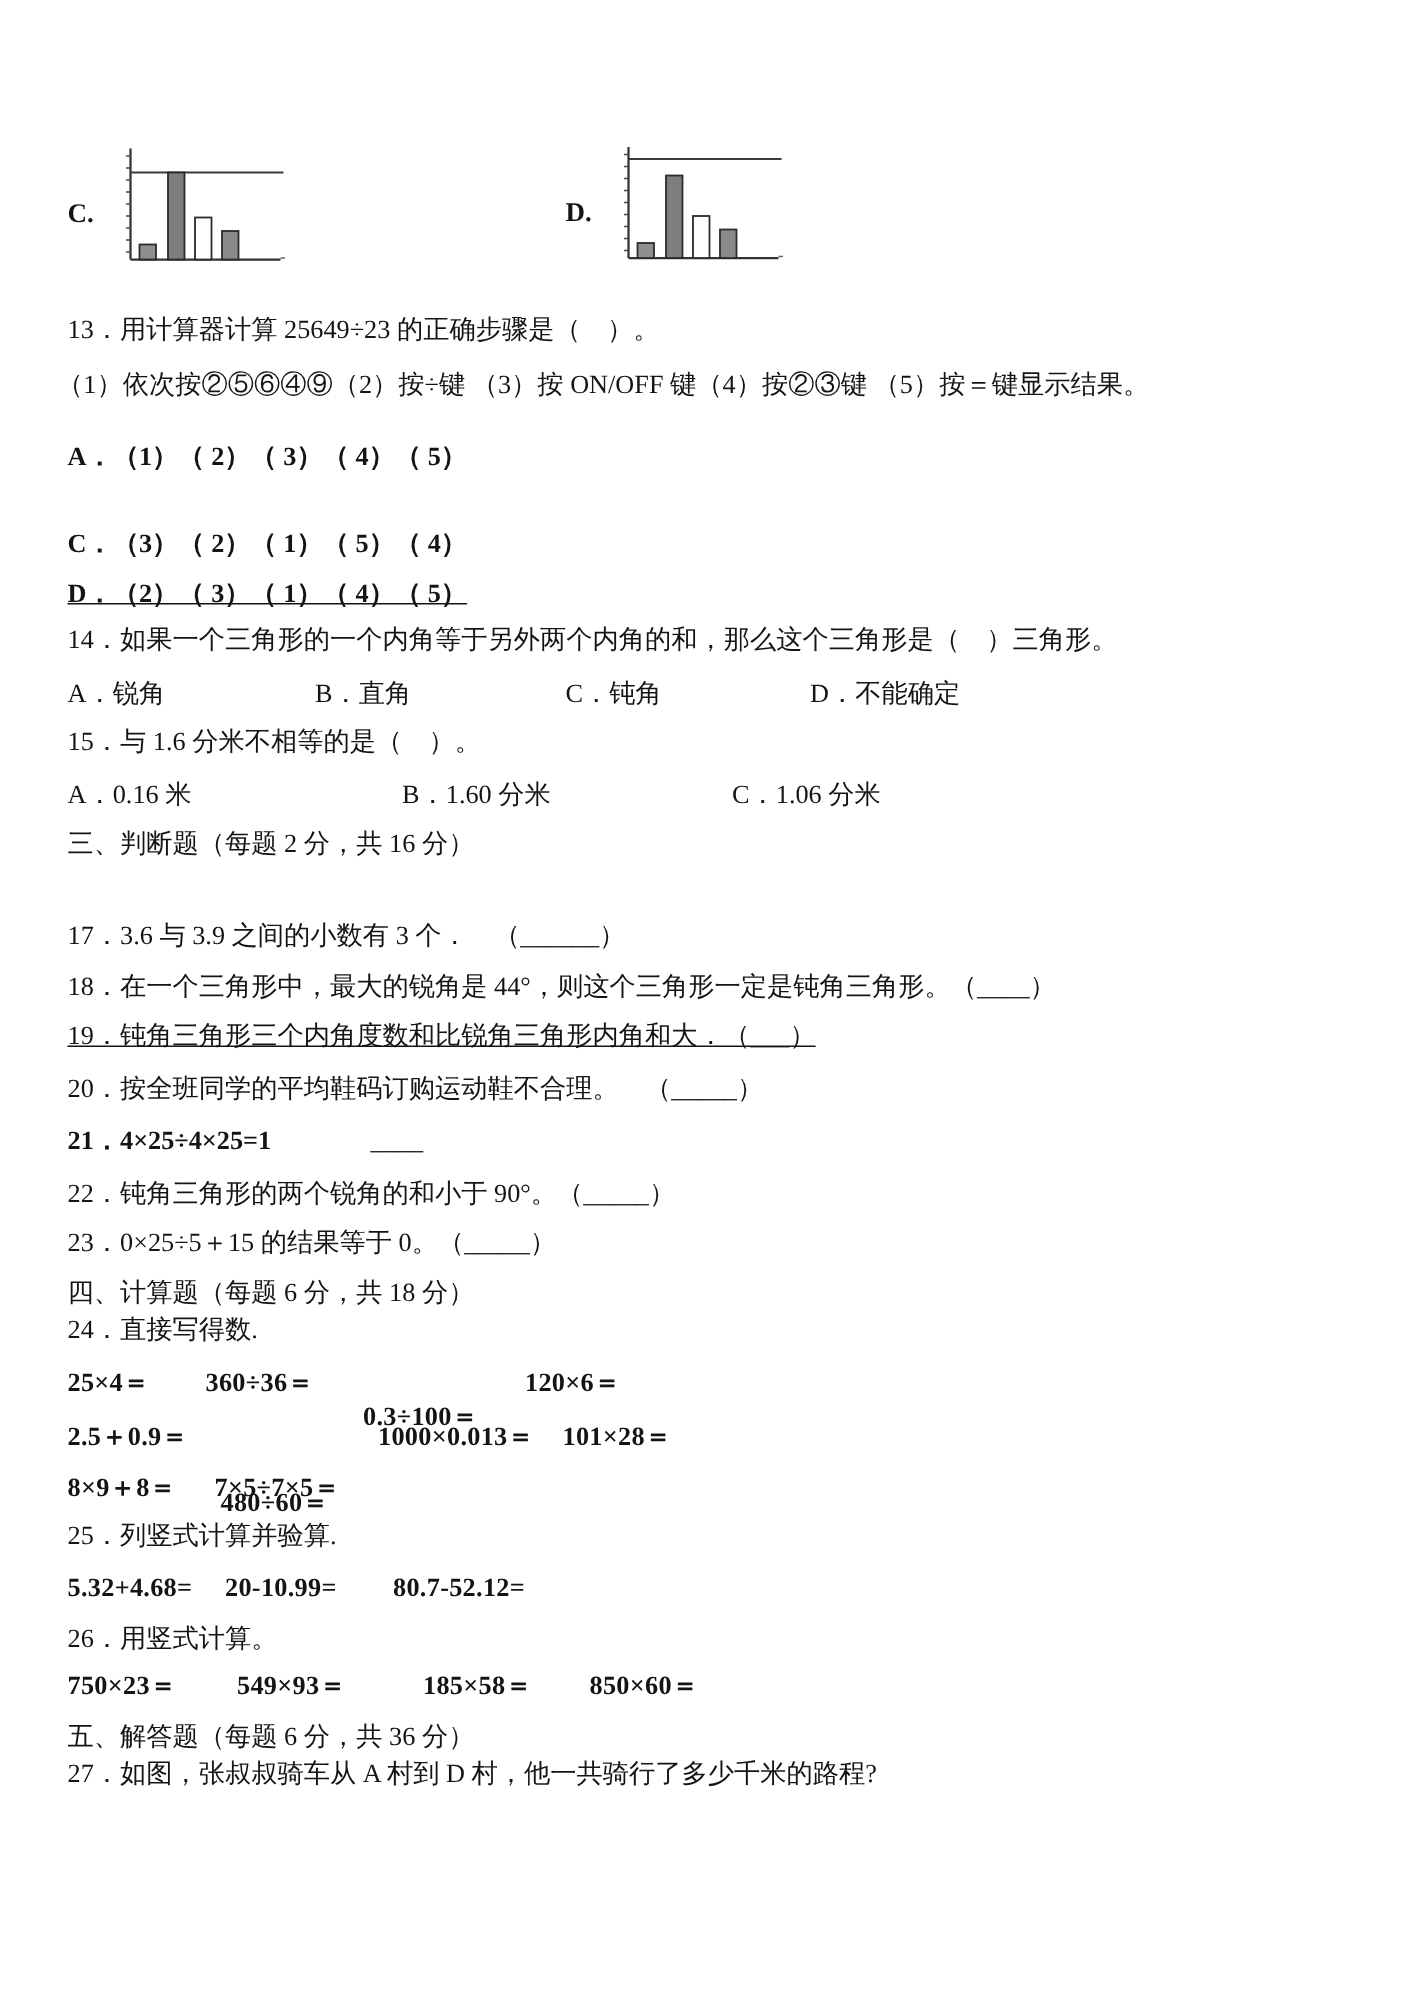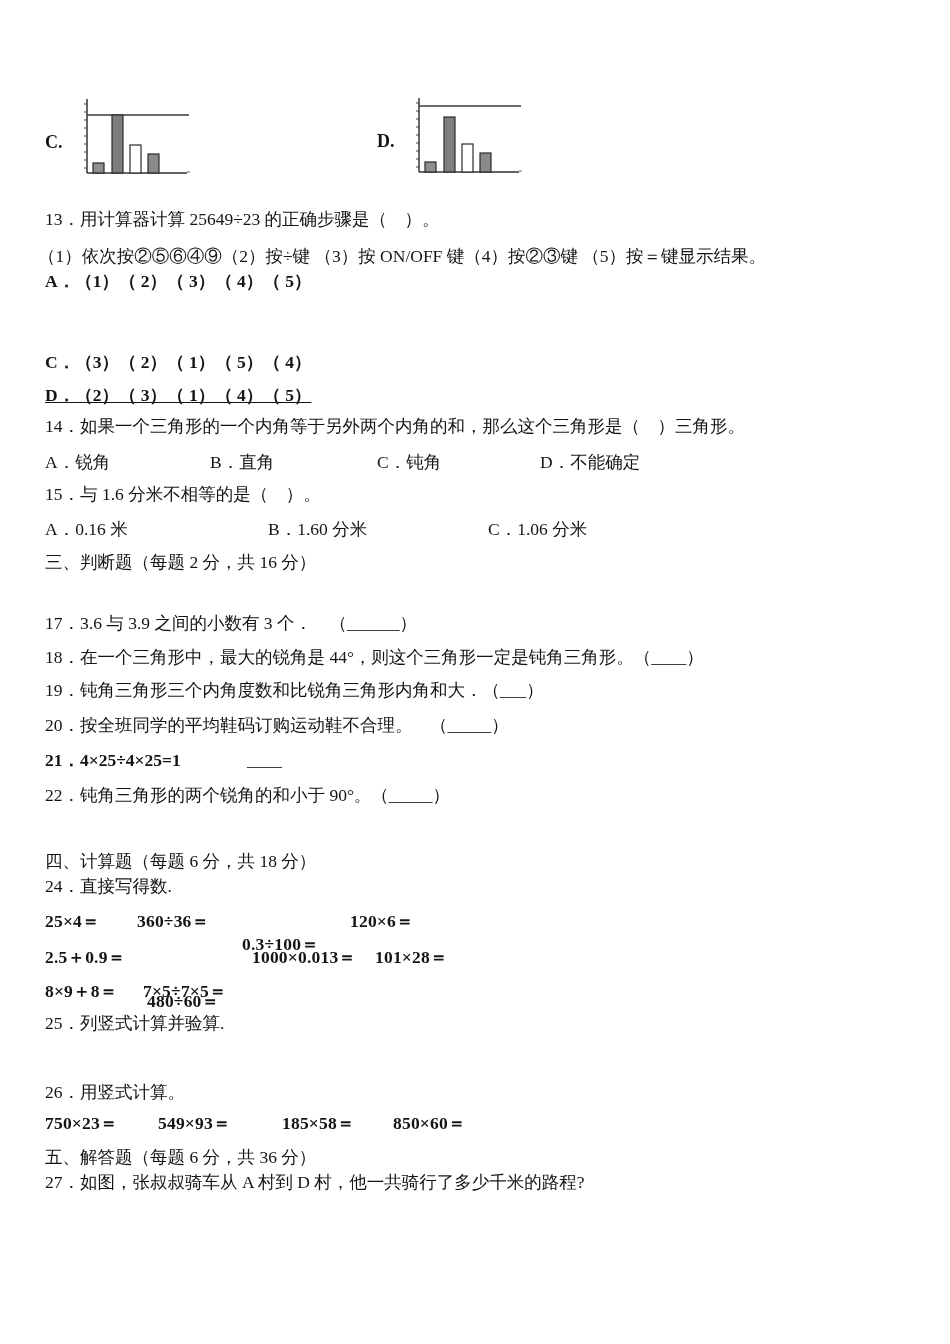--- a/index.html
+++ b/index.html
@@ -67,21 +67,21 @@
           <line x1="14" y1="11" x2="116" y2="11" stroke="#3a3a3a" stroke-width="1.3"></line>
           <rect x="20" y="67" width="11" height="10" fill="#8f8f8f" stroke="#2b2b2b" stroke-width="1.2"></rect>
           <rect x="39" y="22" width="11" height="55" fill="#7e7e7e" stroke="#2b2b2b" stroke-width="1.2"></rect>
           <rect x="57" y="49" width="11" height="28" fill="#ffffff" stroke="#2b2b2b" stroke-width="1.2"></rect>
           <rect x="75" y="58" width="11" height="19" fill="#8a8a8a" stroke="#2b2b2b" stroke-width="1.2"></rect>
         </svg></div>
   </div>
 
   <div class="line" style="top:209px;">13．用计算器计算 25649÷23 的正确步骤是（　）。</div>
   <div class="line steps" style="top:246px;">（1）依次按②⑤⑥④⑨（2）按÷键 （3）按 ON/OFF 键（4）按②③键 （5）按＝键显示结果。</div>
-  <div class="line semibold" style="top:271px;">A．（1）（ 2）（ 3）（ 4）（ 5）</div>
+  <div class="line semibold" style="top:294px;">A．（1）（ 2）（ 3）（ 4）（ 5）</div>
   <div class="line semibold" style="top:352px;">C．（3）（ 2）（ 1）（ 5）（ 4）</div>
   <div class="line semibold" style="top:385px;text-decoration:underline;">D．（2）（ 3）（ 1）（ 4）（ 5）</div>
 
   <div class="line" style="top:416px;text-align:right;">14．如果一个三角形的一个内角等于另外两个内角的和，那么这个三角形是（　）三角形。</div>
   <div class="line row" style="top:452px;">
     <span class="item" style="left:0;">A．锐角</span>
     <span class="item" style="left:165px;">B．直角</span>
     <span class="item" style="left:332px;">C．钝角</span>
     <span class="item" style="left:495px;">D．不能确定</span>
   </div>
@@ -89,27 +89,28 @@
   <div class="line" style="top:484px;">15．与 1.6 分米不相等的是（　）。</div>
   <div class="line row" style="top:519px;">
     <span class="item" style="left:0;">A．0.16 米</span>
     <span class="item" style="left:223px;">B．1.60 分米</span>
     <span class="item" style="left:443px;">C．1.06 分米</span>
   </div>
 
   <div class="line" style="top:552px;">三、判断题（每题 2 分，共 16 分）</div>
   <div class="line" style="top:613px;">17．3.6 与 3.9 之间的小数有 3 个．　（______）</div>
   <div class="line" style="top:647px;">18．在一个三角形中，最大的锐角是 44°，则这个三角形一定是钝角三角形。（____）</div>
-  <div class="line" style="top:680px;">19．钝角三角形三个内角度数和比锐角三角形内角和大．（___）</div>
+  <div class="line" style="top:680px;text-decoration:underline;">19．钝角三角形三个内角度数和比锐角三角形内角和大．（___）</div>
   <div class="line" style="top:715px;">20．按全班同学的平均鞋码订购运动鞋不合理。　（_____）</div>
   <div class="line row" style="top:750px;">
     <span class="item semibold" style="left:0;">21．4×25÷4×25=1</span>
     <span class="item" style="left:202px;">____</span>
   </div>
   <div class="line" style="top:785px;">22．钝角三角形的两个锐角的和小于 90°。（_____）</div>
+  <div class="line" style="top:818px;">23．0×25÷5＋15 的结果等于 0。（_____）</div>
 
   <div class="line" style="top:851px;">四、计算题（每题 6 分，共 18 分）</div>
   <div class="line" style="top:876px;">24．直接写得数.</div>
   <div class="line row math" style="top:911px;">
     <span class="item" style="left:0;">25×4＝</span>
     <span class="item" style="left:92px;">360÷36＝</span>
     <span class="item" style="left:197px;margin-top:23px;">0.3÷100＝</span>
     <span class="item" style="left:305px;">120×6＝</span>
   </div>
   <div class="line row math" style="top:947px;">
@@ -117,20 +118,25 @@
     <span class="item" style="left:102px;margin-top:44px;">480÷60＝</span>
     <span class="item" style="left:207px;">1000×0.013＝</span>
     <span class="item" style="left:330px;">101×28＝</span>
   </div>
   <div class="line row math" style="top:981px;">
     <span class="item" style="left:0;">8×9＋8＝</span>
     <span class="item" style="left:98px;">7×5÷7×5＝</span>
   </div>
 
   <div class="line" style="top:1013px;">25．列竖式计算并验算.</div>
+  <div class="line row math" style="top:1048px;">
+    <span class="item" style="left:0;">5.32+4.68=</span>
+    <span class="item" style="left:105px;">20-10.99=</span>
+    <span class="item" style="left:217px;">80.7-52.12=</span>
+  </div>
 
   <div class="line" style="top:1082px;">26．用竖式计算。</div>
   <div class="line row math" style="top:1113px;">
     <span class="item" style="left:0;">750×23＝</span>
     <span class="item" style="left:113px;">549×93＝</span>
     <span class="item" style="left:237px;">185×58＝</span>
     <span class="item" style="left:348px;">850×60＝</span>
   </div>
 
   <div class="line" style="top:1147px;">五、解答题（每题 6 分，共 36 分）</div>

